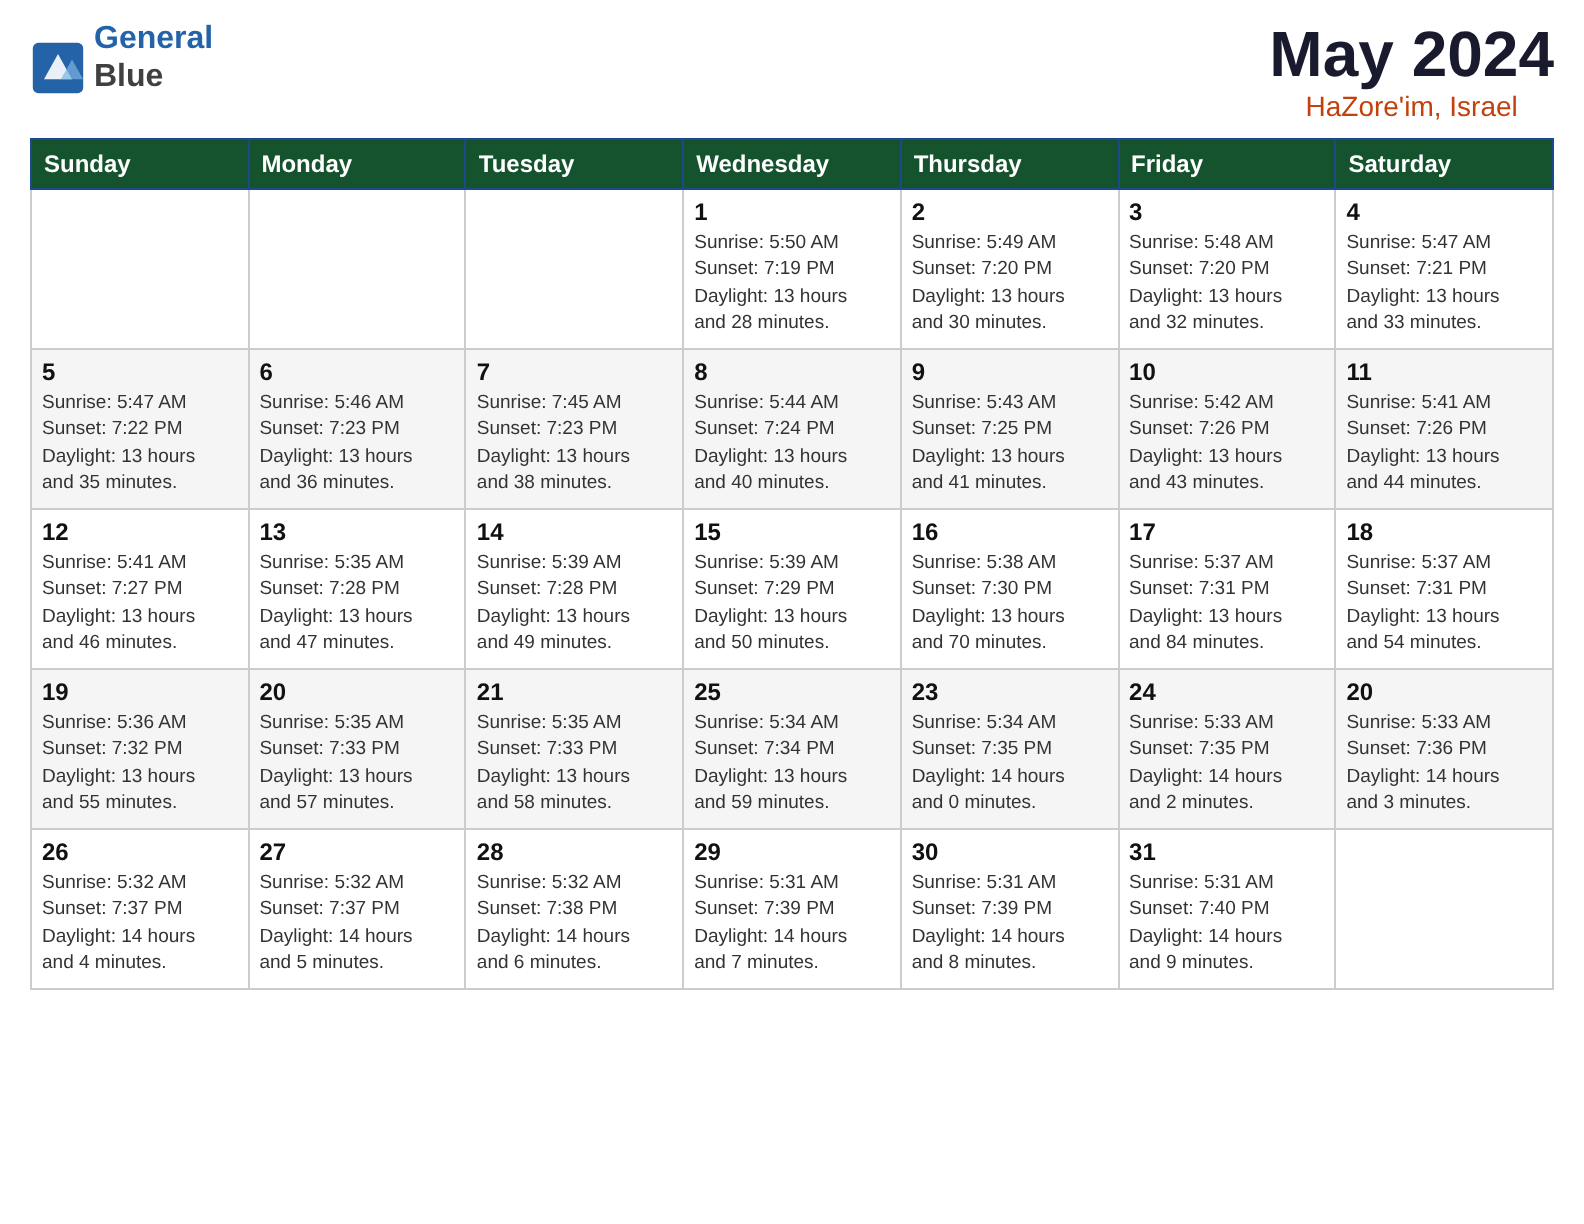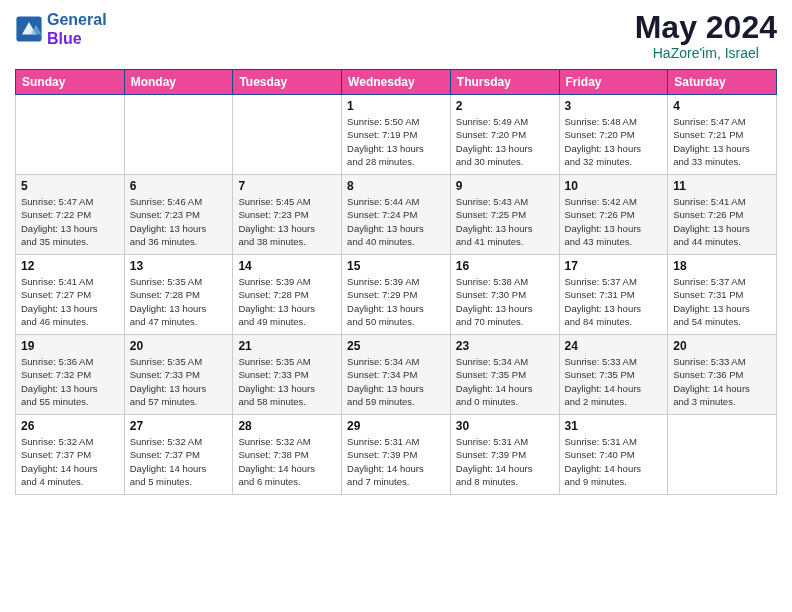--- a/index.html
+++ b/index.html
@@ -16,47 +16,47 @@
       padding: 10px 15px 15px 15px;
     }
     .header {
       display: flex;
       justify-content: space-between;
       align-items: flex-start;
       margin-bottom: 8px;
     }
     .logo {
       display: flex;
-      align-items: center;
+      align-items: flex-end;
       gap: 4px;
     }
     .logo-icon {
       width: 28px;
       height: 28px;
     }
     .title-block {
       text-align: center;
     }
     .month-title {
       font-size: 32px;
       font-weight: bold;
       color: #1a1a2e;
       line-height: 1.1;
     }
     .subtitle {
       font-size: 14px;
-      color: #0f766e;
+      color: #c2410c;
     }
     .calendar {
       width: 100%;
       border-collapse: collapse;
       border: 1px solid #ccc;
     }
     .calendar th {
-      background: #ec4899;
+      background: #14532d;
       color: #fff;
       font-size: 12px;
       font-weight: bold;
       text-align: left;
       padding: 5px 6px;
       border: 1px solid #1a4a8a;
     }
     .calendar td {
       width: 14.28%;
       vertical-align: top;
@@ -98,21 +98,21 @@
     <div class="logo">
       <svg class="logo-icon" viewBox="0 0 40 40">
         <rect x="2" y="2" width="36" height="36" rx="4" fill="#2563a8"></rect>
         <polygon points="10,28 20,10 30,28" fill="white" opacity="0.9"></polygon>
         <polygon points="22,28 30,14 38,28" fill="#7ab3e0" opacity="0.7"></polygon>
       </svg>
       <div>
         <div style="font-size:16px;font-weight:bold;color:#1a1a2e;line-height:1.2;">
           <span style="color:#2563a8;">General</span>
         </div>
-        <div style="font-size:16px;font-weight:bold;color:#6d28d9;line-height:1.2;">Blue</div>
+        <div style="font-size:16px;font-weight:bold;color:#404040;line-height:1.2;">Blue</div>
       </div>
     </div>
     <div class="title-block">
       <div class="month-title">May 2024</div>
       <div class="subtitle">HaZore'im, Israel</div>
     </div>
   </div>
 
   <table class="calendar">
     <thead>
@@ -183,21 +183,21 @@
             <div class="day-info">
               <div>Sunrise: 5:46 AM</div>
               <div>Sunset: 7:23 PM</div>
               <div>Daylight: 13 hours</div>
               <div>and 36 minutes.</div>
             </div>
           </td>
           <td>
             <span class="day-num">7</span>
             <div class="day-info">
-              <div>Sunrise: 5:45 AM</div>
+              <div>Sunrise: 7:45 AM</div>
               <div>Sunset: 7:23 PM</div>
               <div>Daylight: 13 hours</div>
               <div>and 38 minutes.</div>
             </div>
           </td>
           <td>
             <span class="day-num">8</span>
             <div class="day-info">
               <div>Sunrise: 5:44 AM</div>
               <div>Sunset: 7:24 PM</div>

